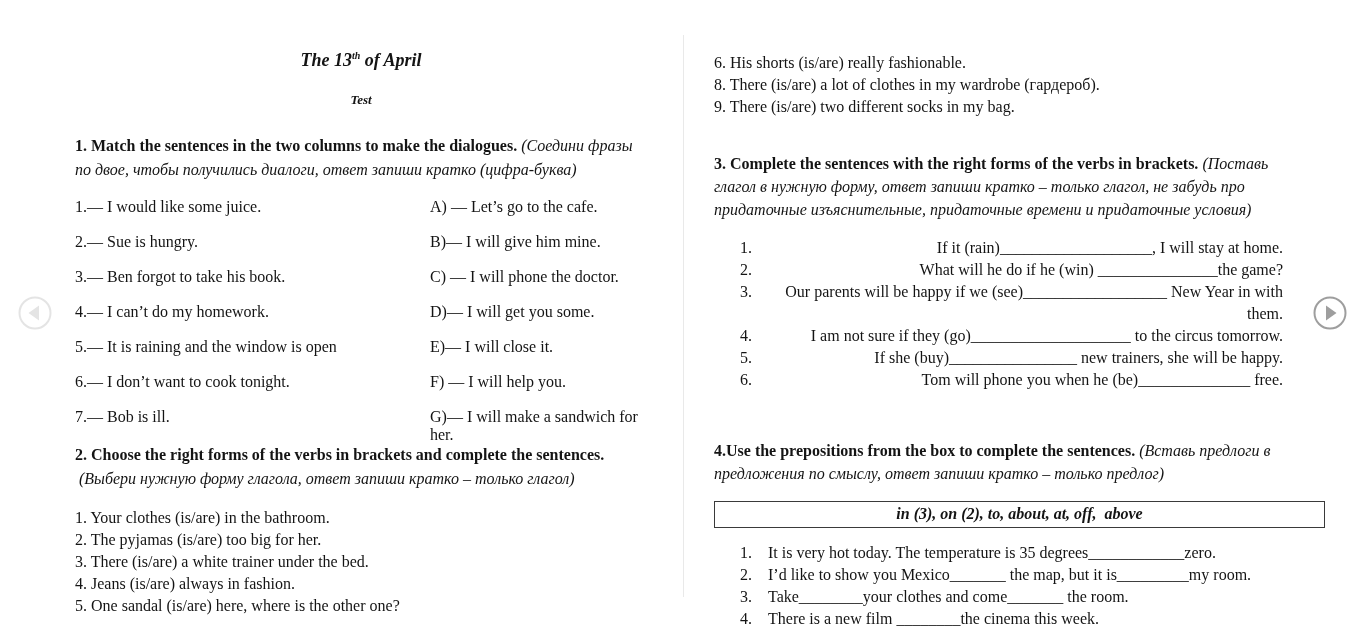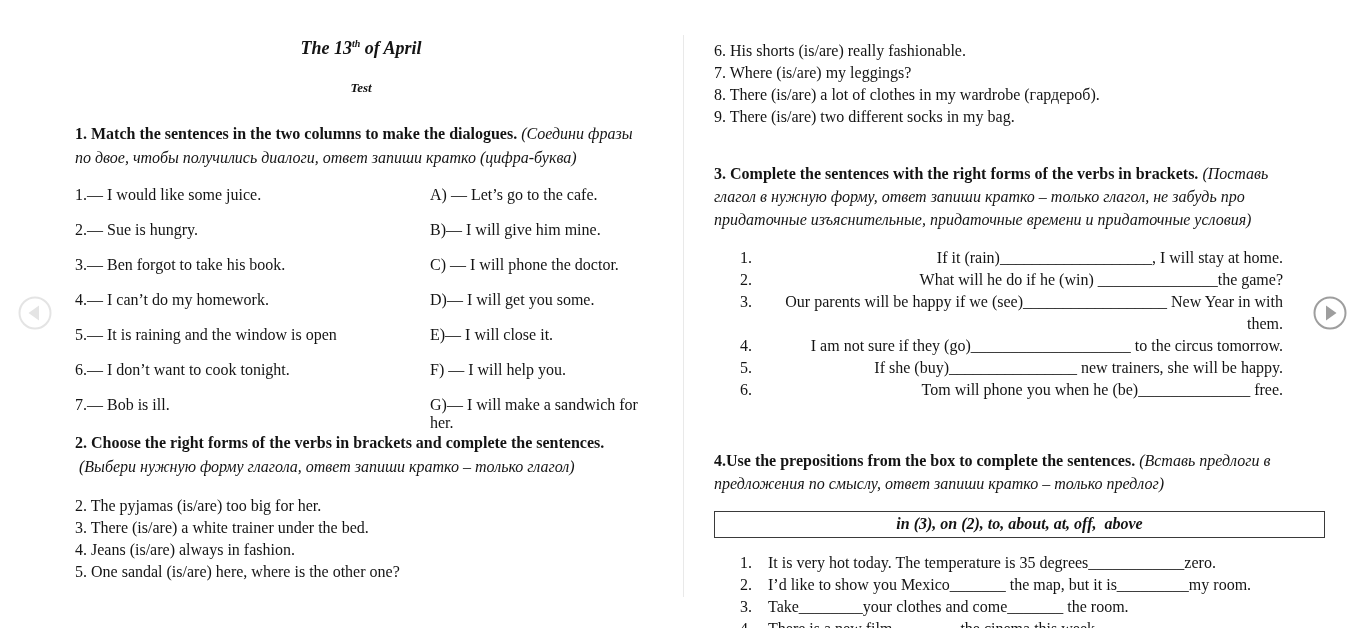--- a/index.html
+++ b/index.html
@@ -1,21 +1,21 @@
 <!DOCTYPE html>
 <html><head>
 <meta charset="utf-8">
 <style>
   html, body { margin:0; padding:0; }
   body {
     width:1365px; height:628px; position:relative; overflow:hidden;
     background:#ffffff; color:#141414;
     font-family:"Liberation Serif", serif; font-size:16px;
   }
-  .page { position:absolute; top:0; box-sizing:border-box; height:576px; }
+  .page { position:absolute; top:12px; box-sizing:border-box; height:576px; }
   .page-left  { left:0;   width:683px; padding:34px 36px 0 75px; }
   .page-right { left:683px; width:682px; padding:40px 40px 0 31px; }
 
   .title { text-align:center; font-weight:bold; font-style:italic; font-size:18px; line-height:20px; }
   .title sup { font-size:10px; }
   .subtitle { text-align:center; font-weight:bold; font-style:italic; font-size:13px; margin-top:20px; line-height:20px; }
 
   .heading { line-height:24px; margin-top:24px; }
   .heading .b { font-weight:bold;font-family:Liberation Serif, serif; }
   .heading .i { font-style:italic; margin-left:4px; }
@@ -92,31 +92,31 @@
     </div>
     <div class="pair">
       <span class="l">7.— Bob is ill.</span>
       <span class="r">G)— I will make a sandwich for her.</span>
     </div>
   </div>
 
   <p class="heading" style="margin-top:0;"><span class="b">2. Choose the right forms of the verbs in brackets and complete the sentences.</span><span class="i">(Выбери нужную форму глагола, ответ запиши кратко – только глагол)</span></p>
 
   <div class="t2items">
+    <div>1. Your clothes (is/are) in the bathroom.</div>
     <div>2. The pyjamas (is/are) too big for her.</div>
     <div>3. There (is/are) a white trainer under the bed.</div>
     <div>4. Jeans (is/are) always in fashion.</div>
     <div>5. One sandal (is/are) here, where is the other one?</div>
   </div>
 </div>
 
 <div class="page page-right">
   <div class="t2b">
     <div>6. His shorts (is/are) really fashionable.</div>
-    <div>7. Where (is/are) my leggings?</div>
     <div>8. There (is/are) a lot of clothes in my wardrobe (гардероб).</div>
     <div>9. There (is/are) two different socks in my bag.</div>
   </div>
 
   <p class="heading h3"><span class="b">3. Complete the sentences with the right forms of the verbs in brackets.</span><span class="i">(Поставь глагол в нужную форму, ответ запиши кратко – только глагол, не забудь про придаточные изъяснительные, придаточные времени и придаточные условия)</span></p>
 
   <div class="numlist t3">
     <div class="numrow">
       <span class="n">1.</span>
       <span class="t">If it (rain)___________________, I will stay at home.</span>

